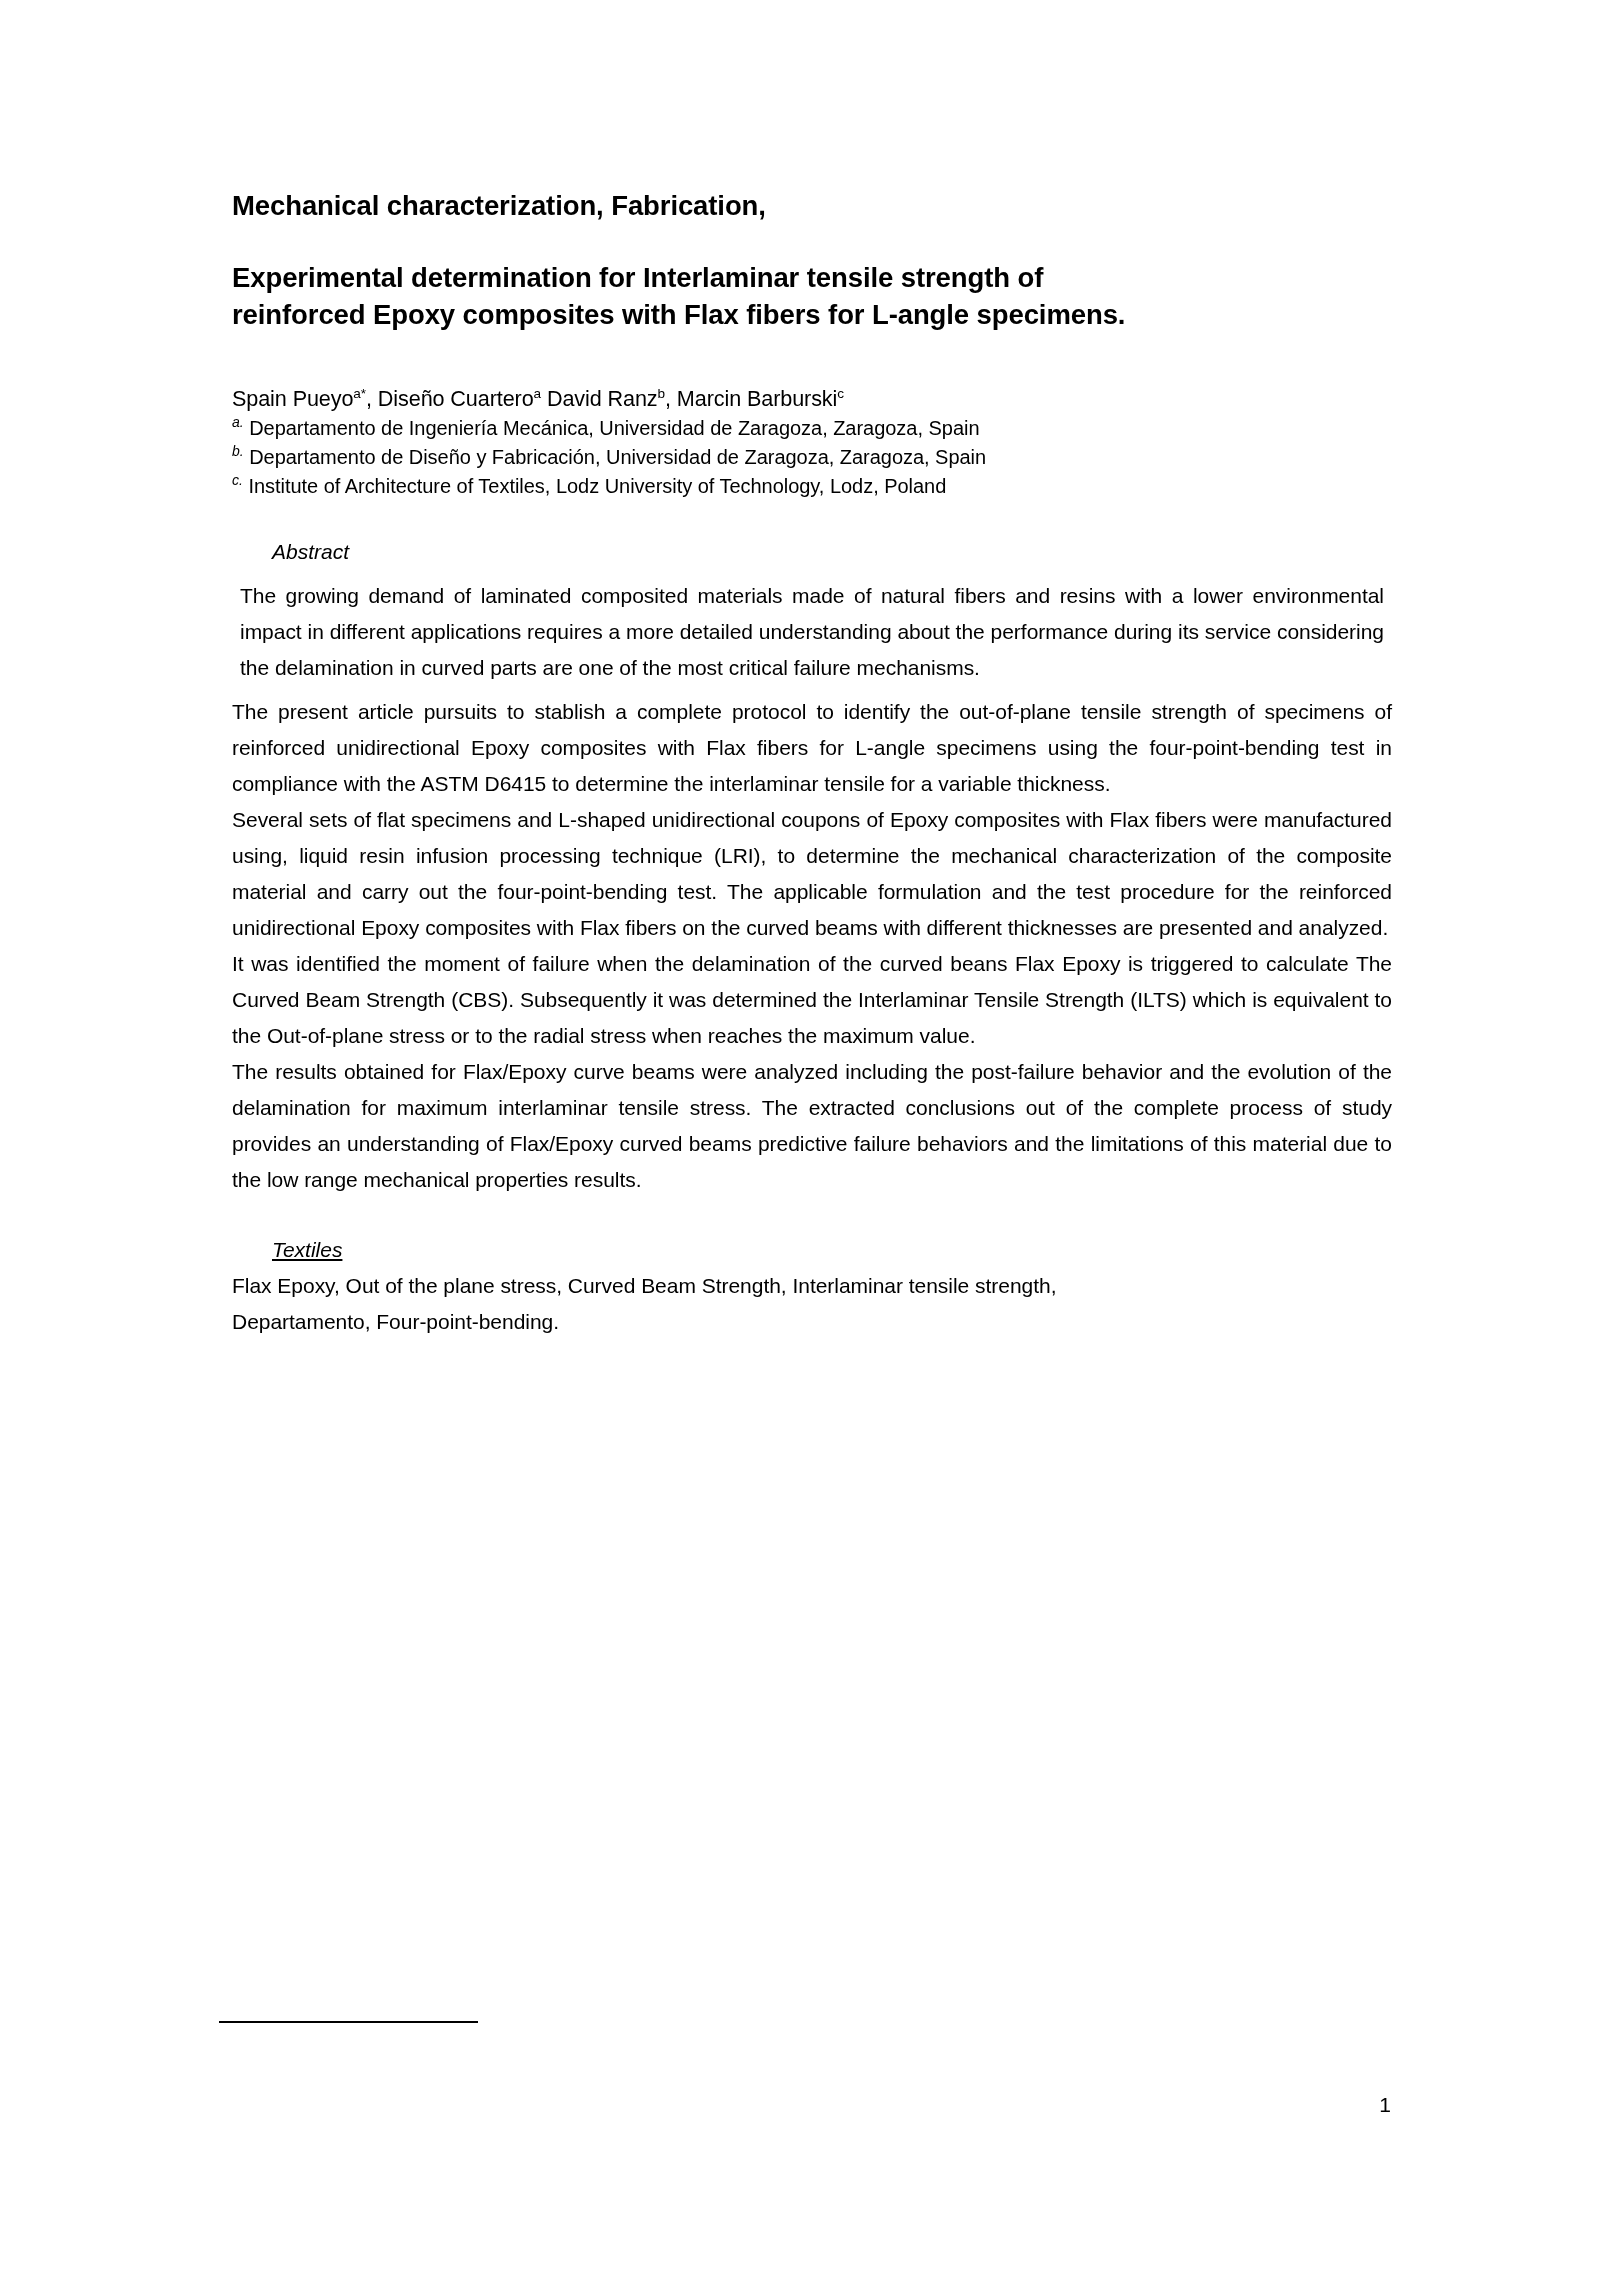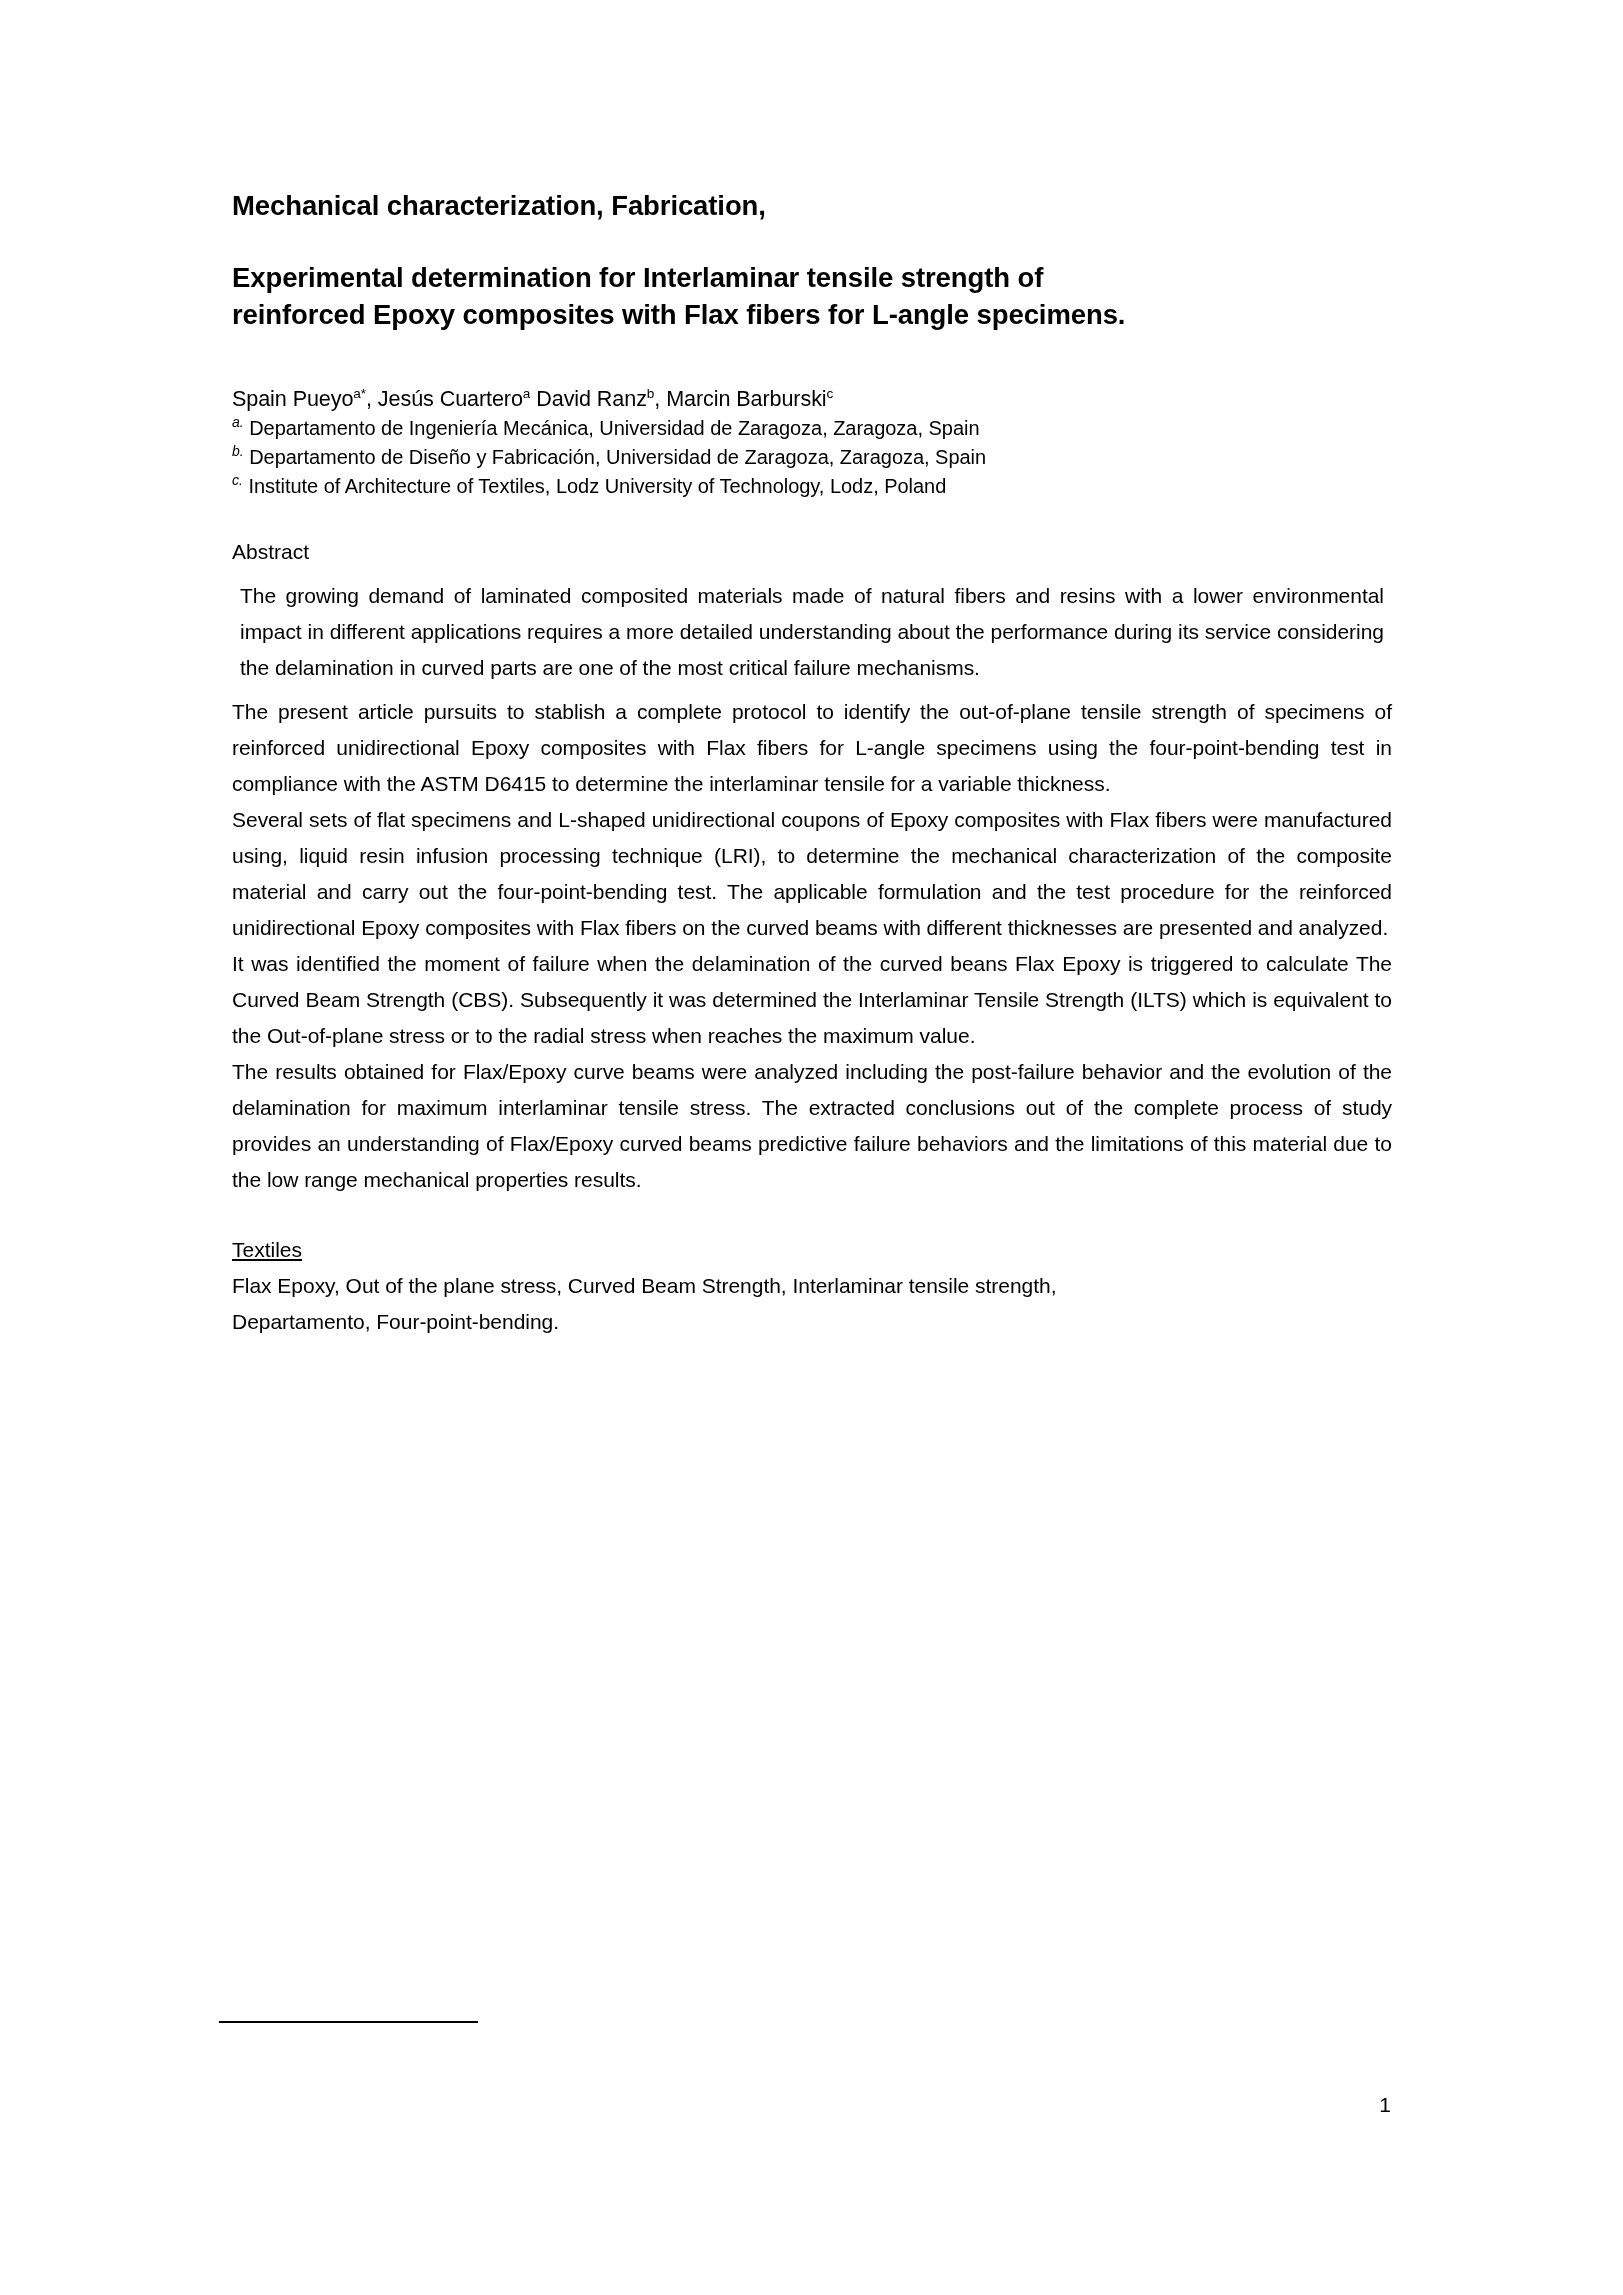--- a/index.html
+++ b/index.html
@@ -60,20 +60,22 @@
     font-style: italic;
     vertical-align: super;
     line-height: 0;
   }
 
   
   .section-heading {
     margin-top: 33px;
     font-size: 21px;
     line-height: 36px;
+    font-style: italic;
+    margin-left: 40px;
   }
   .section-heading.underlined {
     text-decoration: underline;
     display: inline-block;
   }
   .kw-heading-wrap { margin-top: 34px; }
 
   .para {
     font-size: 21px;
     line-height: 36px;
@@ -116,21 +118,21 @@
 <div class="page">
 
   <div class="content">
 
     <div class="title-line title-1">Mechanical characterization, Fabrication,</div>
 
     <div class="title-line title-2">Experimental determination for Interlaminar tensile strength of</div>
 
     <div class="title-line">reinforced Epoxy composites with Flax fibers for L-angle specimens.</div>
 
-    <div class="authors"><span>Spain Pueyo</span><sup>a*</sup><span>, </span><span>Jesús Cuartero</span><sup>a</sup><span> </span><span>David Ranz</span><sup>b</sup><span>, </span><span>Marcin Barburski</span><sup>c</sup></div>
+    <div class="authors"><span>Spain Pueyo</span><sup>a*</sup><span>, </span><span>Diseño Cuartero</span><sup>a</sup><span> </span><span>David Ranz</span><sup>b</sup><span>, </span><span>Marcin Barburski</span><sup>c</sup></div>
 
     <div class="affil"><span class="marker">a.</span> <span>Departamento de Ingeniería Mecánica, Universidad de Zaragoza, Zaragoza, Spain</span></div>
 
     <div class="affil"><span class="marker">b.</span> <span>Departamento de Diseño y Fabricación, Universidad de Zaragoza, Zaragoza, Spain</span></div>
 
     <div class="affil"><span class="marker">c.</span> <span>Institute of Architecture of Textiles, Lodz University of Technology, Lodz, Poland</span></div>
 
     <div class="section-heading">Abstract</div>
 
     <p class="para" style="margin:8px;">The growing demand of laminated composited materials made of natural fibers and resins with a lower environmental impact in different applications requires a more detailed understanding about the performance during its service considering the delamination in curved parts are one of the most critical failure mechanisms.</p>

